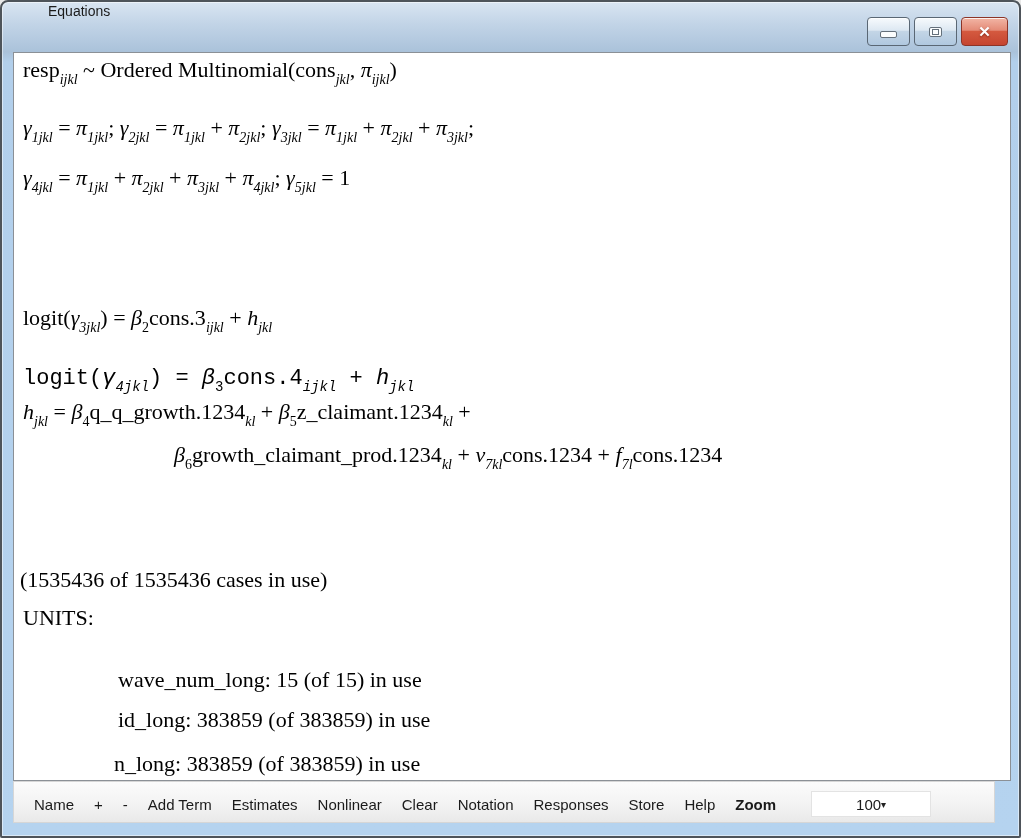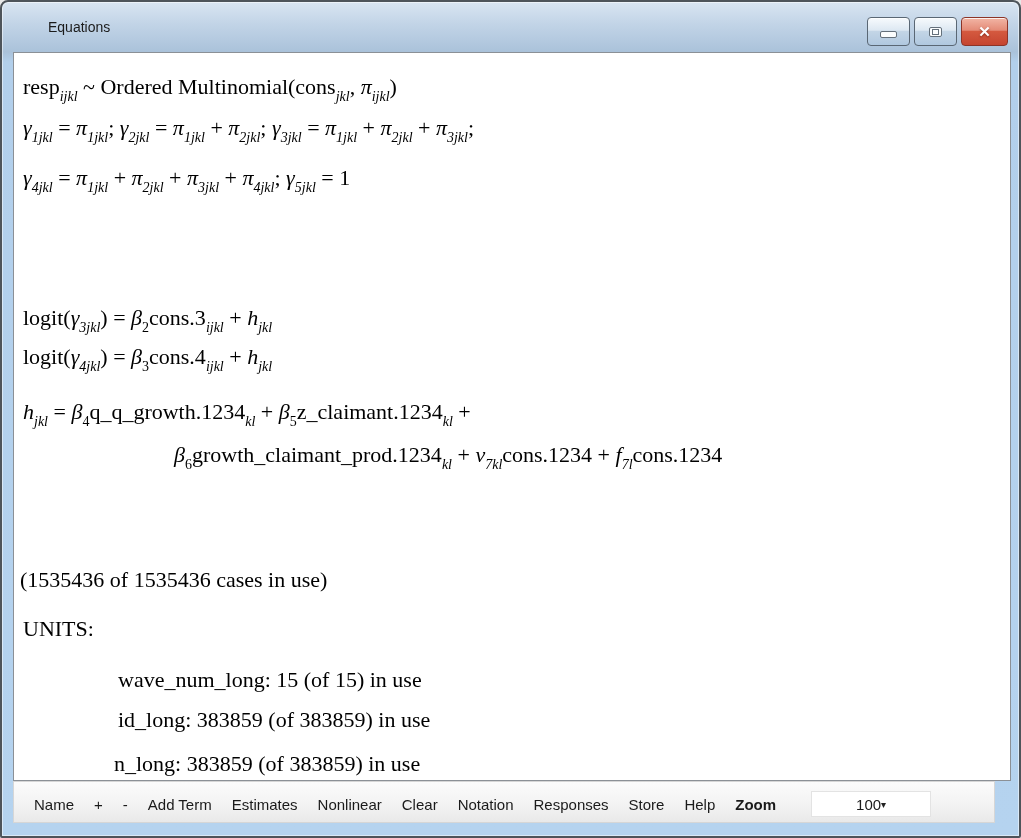--- a/index.html
+++ b/index.html
@@ -10,21 +10,21 @@
     border:2px solid #4e545a;
     border-radius:8px 8px 2px 2px;
     background:linear-gradient(180deg,#d9e5f2 0,#c2d4e7 22px,#aac2da 50px,#b2cfeb 60px,#b5d3ef 100%);
     box-shadow:inset 0 0 0 1px rgba(255,255,255,.5);
     font-family:"Liberation Sans",sans-serif;
     overflow:hidden;
   }
   
   #titlebar{position:absolute;left:0;top:0;right:0;height:50px;}
   #title{
-    position:absolute;left:46px;top:17px;
+    position:absolute;left:46px;top:1px;
     font-size:14px;color:#1b1b1b;
   }
   #caption-buttons{position:absolute;top:15px;right:11px;display:flex;gap:4px;}
   .capbtn{
     width:43px;height:29px;box-sizing:border-box;
     border:1px solid #5a6774;border-radius:4px;
     background:linear-gradient(180deg,#f7fafd 0,#dde8f2 45%,#c3d5e6 50%,#b0c8df 100%);
     box-shadow:inset 0 1px 0 rgba(255,255,255,.8);
     display:flex;align-items:center;justify-content:center;
     cursor:default;
@@ -42,26 +42,26 @@
   #content{
     position:absolute;left:11px;top:50px;right:8px;bottom:55px;
     background:#ffffff;border:1px solid #8b9096;
     font-family:"Liberation Serif","DejaVu Serif",serif;
     font-size:22px;color:#000;
     overflow:hidden;
   }
   .eqline{position:absolute;left:9px;white-space:nowrap;}
   .it{font-style:italic;}
   .sb{font-size:14px;vertical-align:-7px;letter-spacing:0;}
-  .t1{top:21px;}  .t2{top:62px;} .t3{top:112px;}
+  .t1{top:4px;}  .t2{top:62px;} .t3{top:112px;}
   .t4{top:156px;}.t5{top:204px;}.t6{top:252px;}
-  .t7{top:291px;}.t8{top:346px;}
+  .t7{top:313px;font-family:Liberation Mono, monospace;}.t8{top:346px;}
   .t9{top:389px;left:160px;}
   .t10{top:514px;left:6px;}
-  .t11{top:552px;margin-top:11px;}
+  .t11{top:552px;}
   .t12{top:614px;left:104px;}
   .t13{top:654px;left:104px;}
   .t14{top:698px;left:100px;}
   
   #toolbar{
     position:absolute;left:11px;right:24px;bottom:13px;height:42px;
     box-sizing:border-box;
     background:linear-gradient(180deg,#fbfbfb 0,#f3f3f3 55%,#e9e9e9 100%);
     border:1px solid #d6d6d6;
     display:flex;align-items:center;

